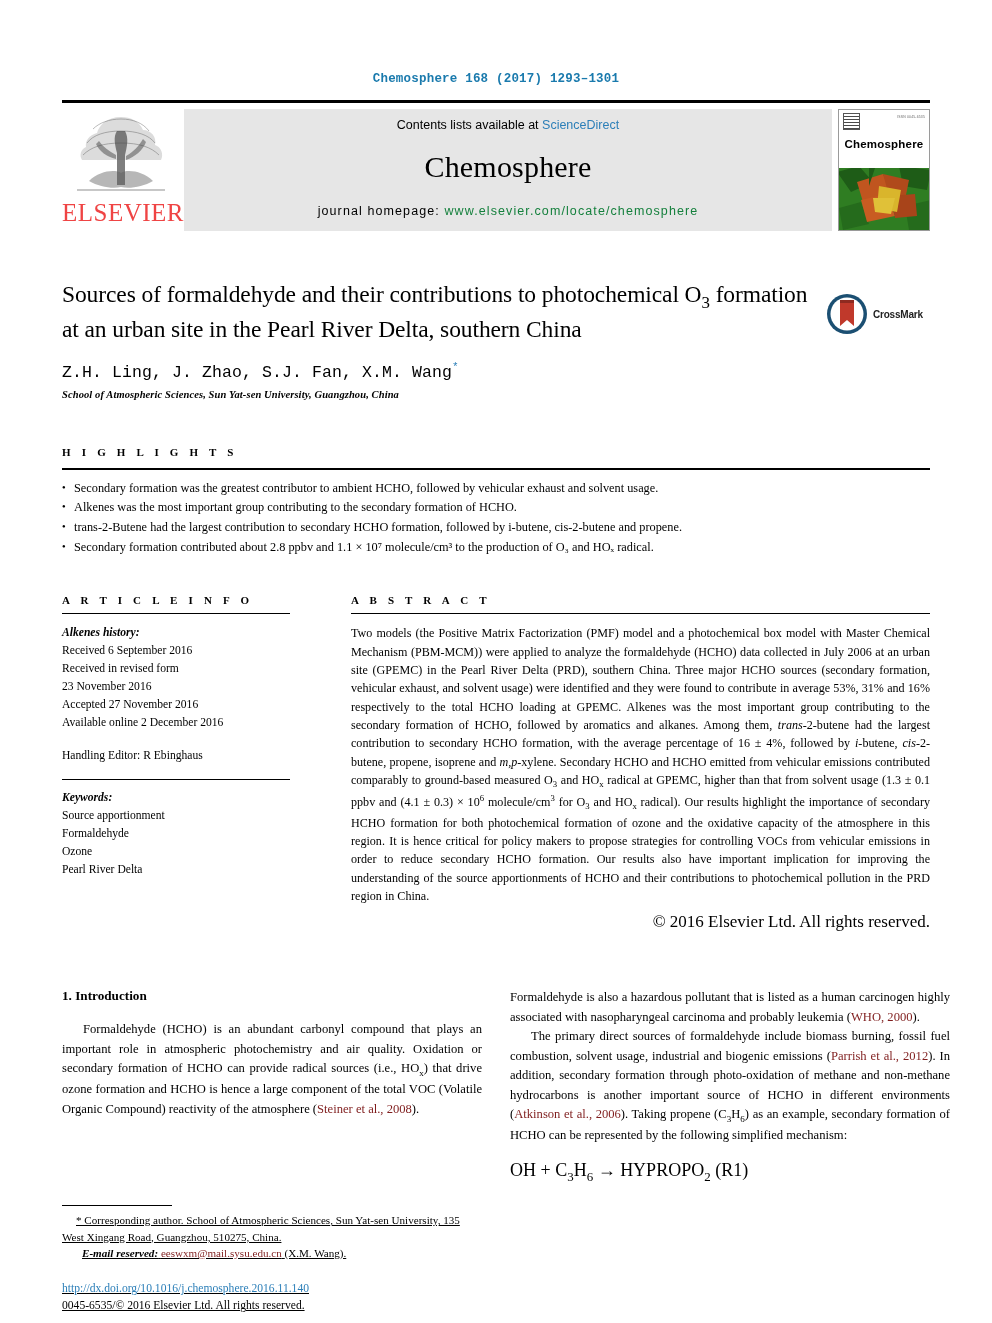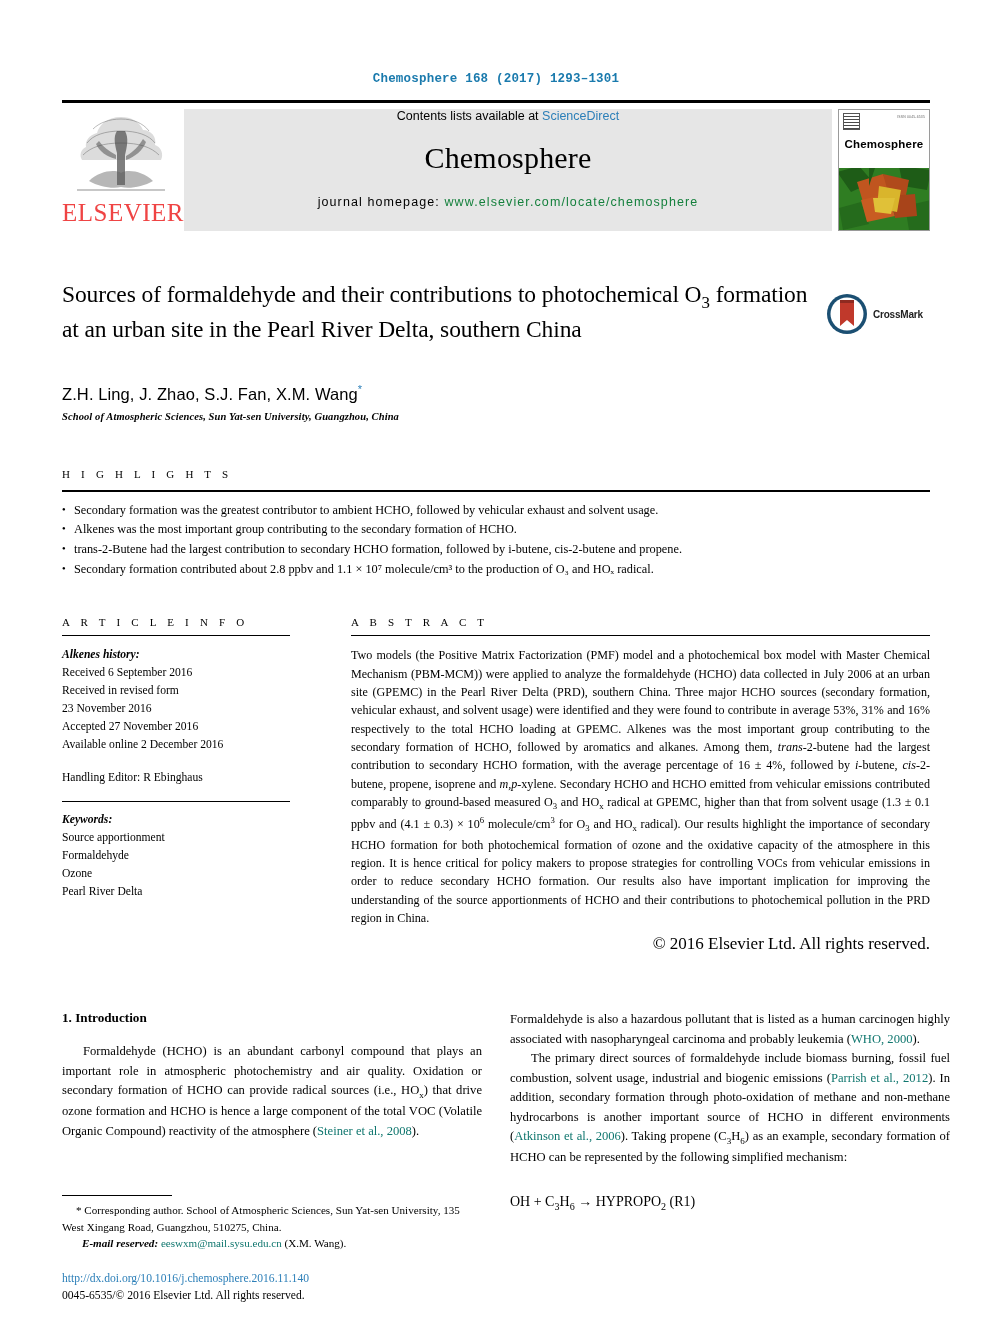--- a/index.html
+++ b/index.html
@@ -63,20 +63,21 @@
     background: #e6e6e6;
     height: 122px;
     position: relative;
     margin-left: 4px;
     margin-right: 6px;
   }
   .banner-top {
     text-align: center;
     font-family: "Liberation Sans", sans-serif;
     font-size: 12.5px;
+    padding-top: 9px;
     color: #000;
   }
   .banner-top a { color: #2c7fb8; text-decoration: none; }
   .banner-title {
     text-align: center;
     font-family: "Liberation Serif", serif;
     font-size: 30px;
     margin-top: 18px;
     letter-spacing: .2px;
   }
@@ -154,39 +155,39 @@
     display: flex; align-items: center; gap: 4px;
   }
   .crossmark-word {
     font-family: "Liberation Sans", sans-serif;
     font-size: 10px;
     font-weight: bold;
     color: #222;
     letter-spacing: -.2px;
   }
   .authors {
-    font-family: Liberation Sans, sans-serif;
+    font-family: Liberation Mono, monospace;
     font-size: 16.5px;
-    margin-top: 38px;
+    margin-top: 16px;
     letter-spacing: .1px;
   }
   .authors sup { color: #2c7fb8; font-size: 11px; }
   .affiliation {
     font-family: "Liberation Serif", serif;
     font-style: italic;
     font-weight: bold;
     font-size: 10.5px;
     margin-top: 7px;
     letter-spacing: .1px;
   }
 
   
   .sec-label {
     font-family: "Liberation Serif", serif;
-    font-weight: normal;
+    font-weight: bold;
     font-size: 11px;
     letter-spacing: 4.2px;
   }
   .hr-thin { border: none; border-top: 1px solid #000; margin: 7px 0 0 0; }
 
   
   .highlights { margin-top: 46px; }
   .hl-rule { border: none; border-top: 2px solid #000; margin: 10px 0 9px 0; }
   .hl-list { list-style: none; margin: 0; padding: 0; }
   .hl-list li {
@@ -255,31 +256,32 @@
     font-family: "Liberation Serif", serif;
     font-size: 12.6px;
     line-height: 1.55;
     text-align: justify;
     margin: 0;
     text-indent: 21px;
   }
   .ptext.noindent { text-indent: 0; }
   .reaction {
     font-family: "Liberation Serif", serif;
-    font-size: 14px;
-    margin-top: 26px;
-  }
-  a.ref { color: #0f766e; text-decoration: none; }
+    font-size: 18px;
+    margin-top: 14px;
+  }
+  a.ref { color: #7f1d1d; text-decoration: none; }
 
   
   .footnote-area {
     position: absolute;
     left: 62px;
-    bottom: 18px;
+    bottom: 8px;
     width: 420px;
+    text-decoration: underline;
   }
   .fn-rule { border: none; border-top: 1px solid #000; width: 110px; margin: 0 0 6px 0; }
   .fn {
     font-family: "Liberation Serif", serif;
     font-size: 11.1px;
     line-height: 1.48;
   }
   .fn .em { font-style: italic; font-weight: bold; }
   .doi-line {
     margin-top: 20px;

